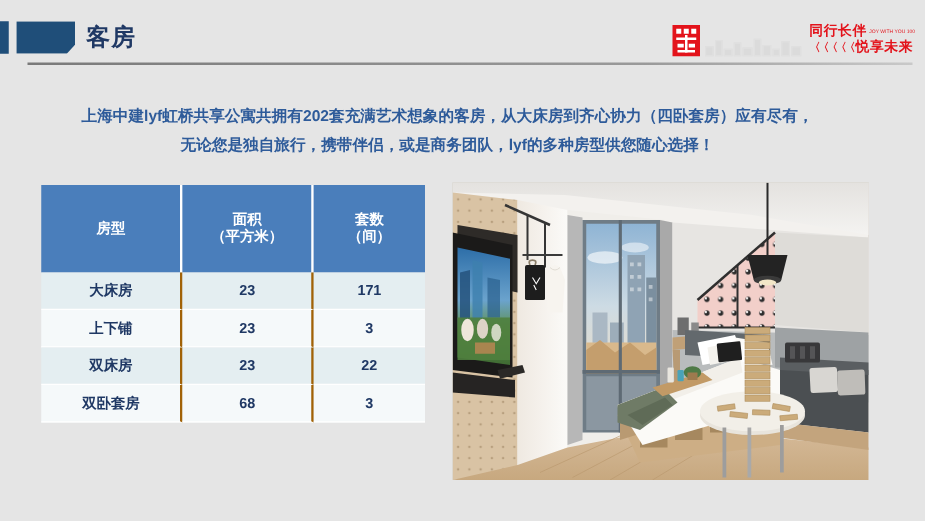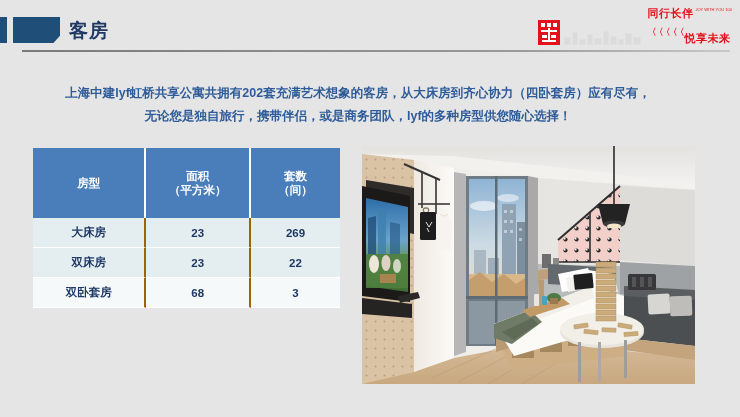--- a/index.html
+++ b/index.html
@@ -102,21 +102,21 @@
     display: block;
     border: 1px solid #dcdcdc;
   }
   .brand-text {
     text-align: left;
     line-height: 1;
     padding-bottom: 1px;
   }
   .brand-line1 {
     display: flex;
-    align-items: flex-start;
+    align-items: center;
     gap: 2px;
   }
   .brand-cn1 {
     font-size: 11px;
     font-weight: bold;
     color: #e3131b;
     letter-spacing: 0.5px;
     white-space: nowrap;
   }
   .brand-en {
@@ -137,21 +137,20 @@
     color: #e3131b;
     letter-spacing: -2px;
     font-weight: bold;
   }
   .brand-cn2 {
     font-size: 11px;
     font-weight: bold;
     color: #e3131b;
     letter-spacing: 0.5px;
     white-space: nowrap;
-    margin-top: 12px;
   }
 
   
   .intro {
     position: absolute;
     left: 20px;
     top: 82px;
     width: 676px;
     text-align: center;
     color: #2E5B9A;
@@ -273,21 +272,26 @@
         <th class="col-cnt">
           <div>套数</div>
           <div class="th-sub">（间）</div>
         </th>
       </tr>
     </thead>
     <tbody>
       <tr class="r-even">
         <td>大床房</td>
         <td>23</td>
-        <td>269</td>
+        <td>171</td>
+      </tr>
+      <tr class="r-odd">
+        <td>上下铺</td>
+        <td>23</td>
+        <td>3</td>
       </tr>
       <tr class="r-even">
         <td>双床房</td>
         <td>23</td>
         <td>22</td>
       </tr>
       <tr class="r-odd">
         <td>双卧套房</td>
         <td>68</td>
         <td>3</td>

